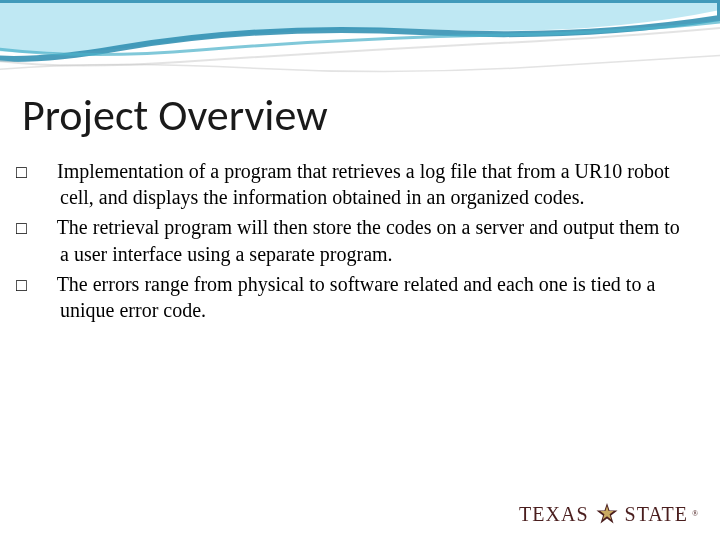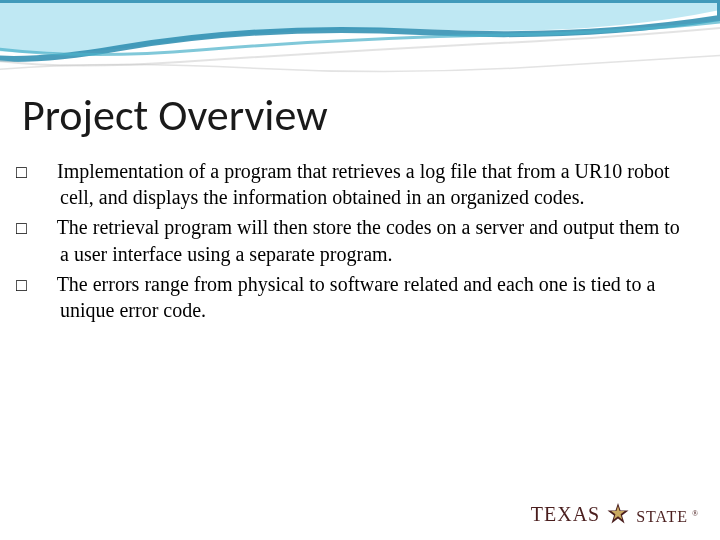--- a/index.html
+++ b/index.html
@@ -64,21 +64,21 @@
   }
   .logo-text1 {
     font-family: 'Times New Roman', serif;
     font-size: 20px;
     letter-spacing: 1px;
     color: #4a1e1e;
     font-weight: 400;
   }
   .logo-text2 {
     font-family: 'Times New Roman', serif;
-    font-size: 16px;
+    font-size: 20px;
     letter-spacing: 1px;
     color: #4a1e1e;
     font-weight: 400;
   }
   .star-icon {
     width: 24px;
     height: 24px;
   }
   .trademark {
     font-size: 8px;

